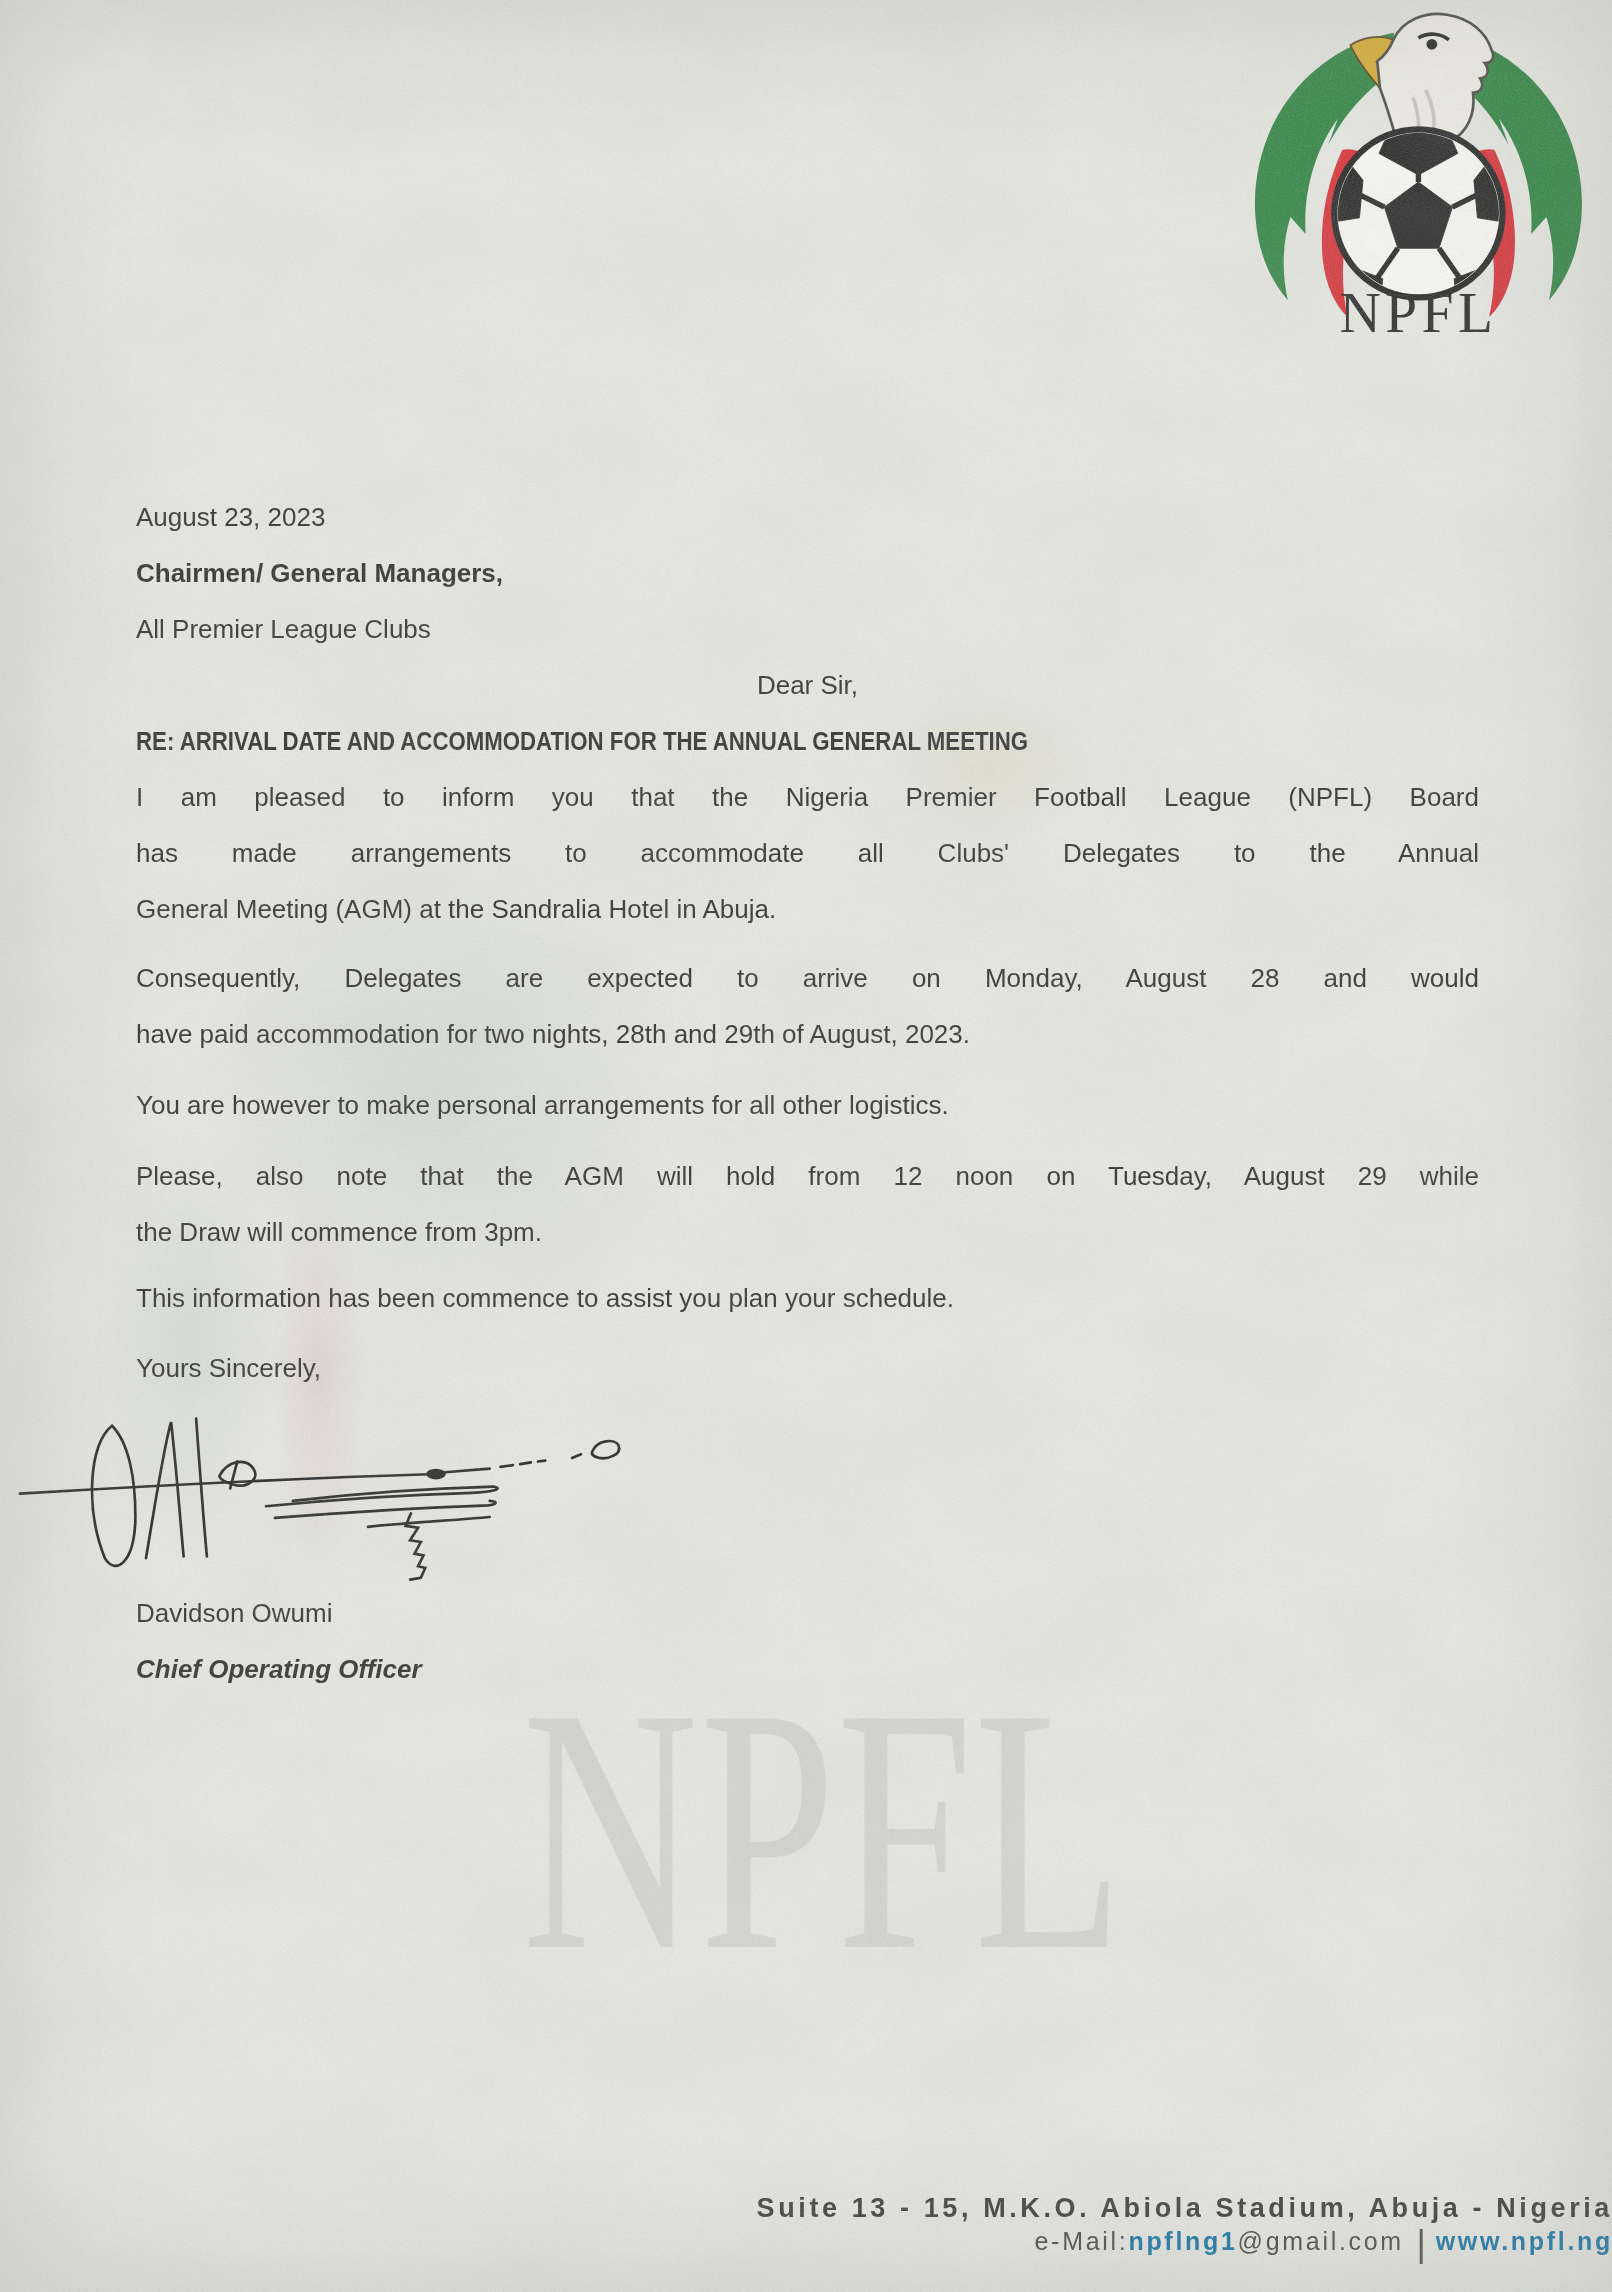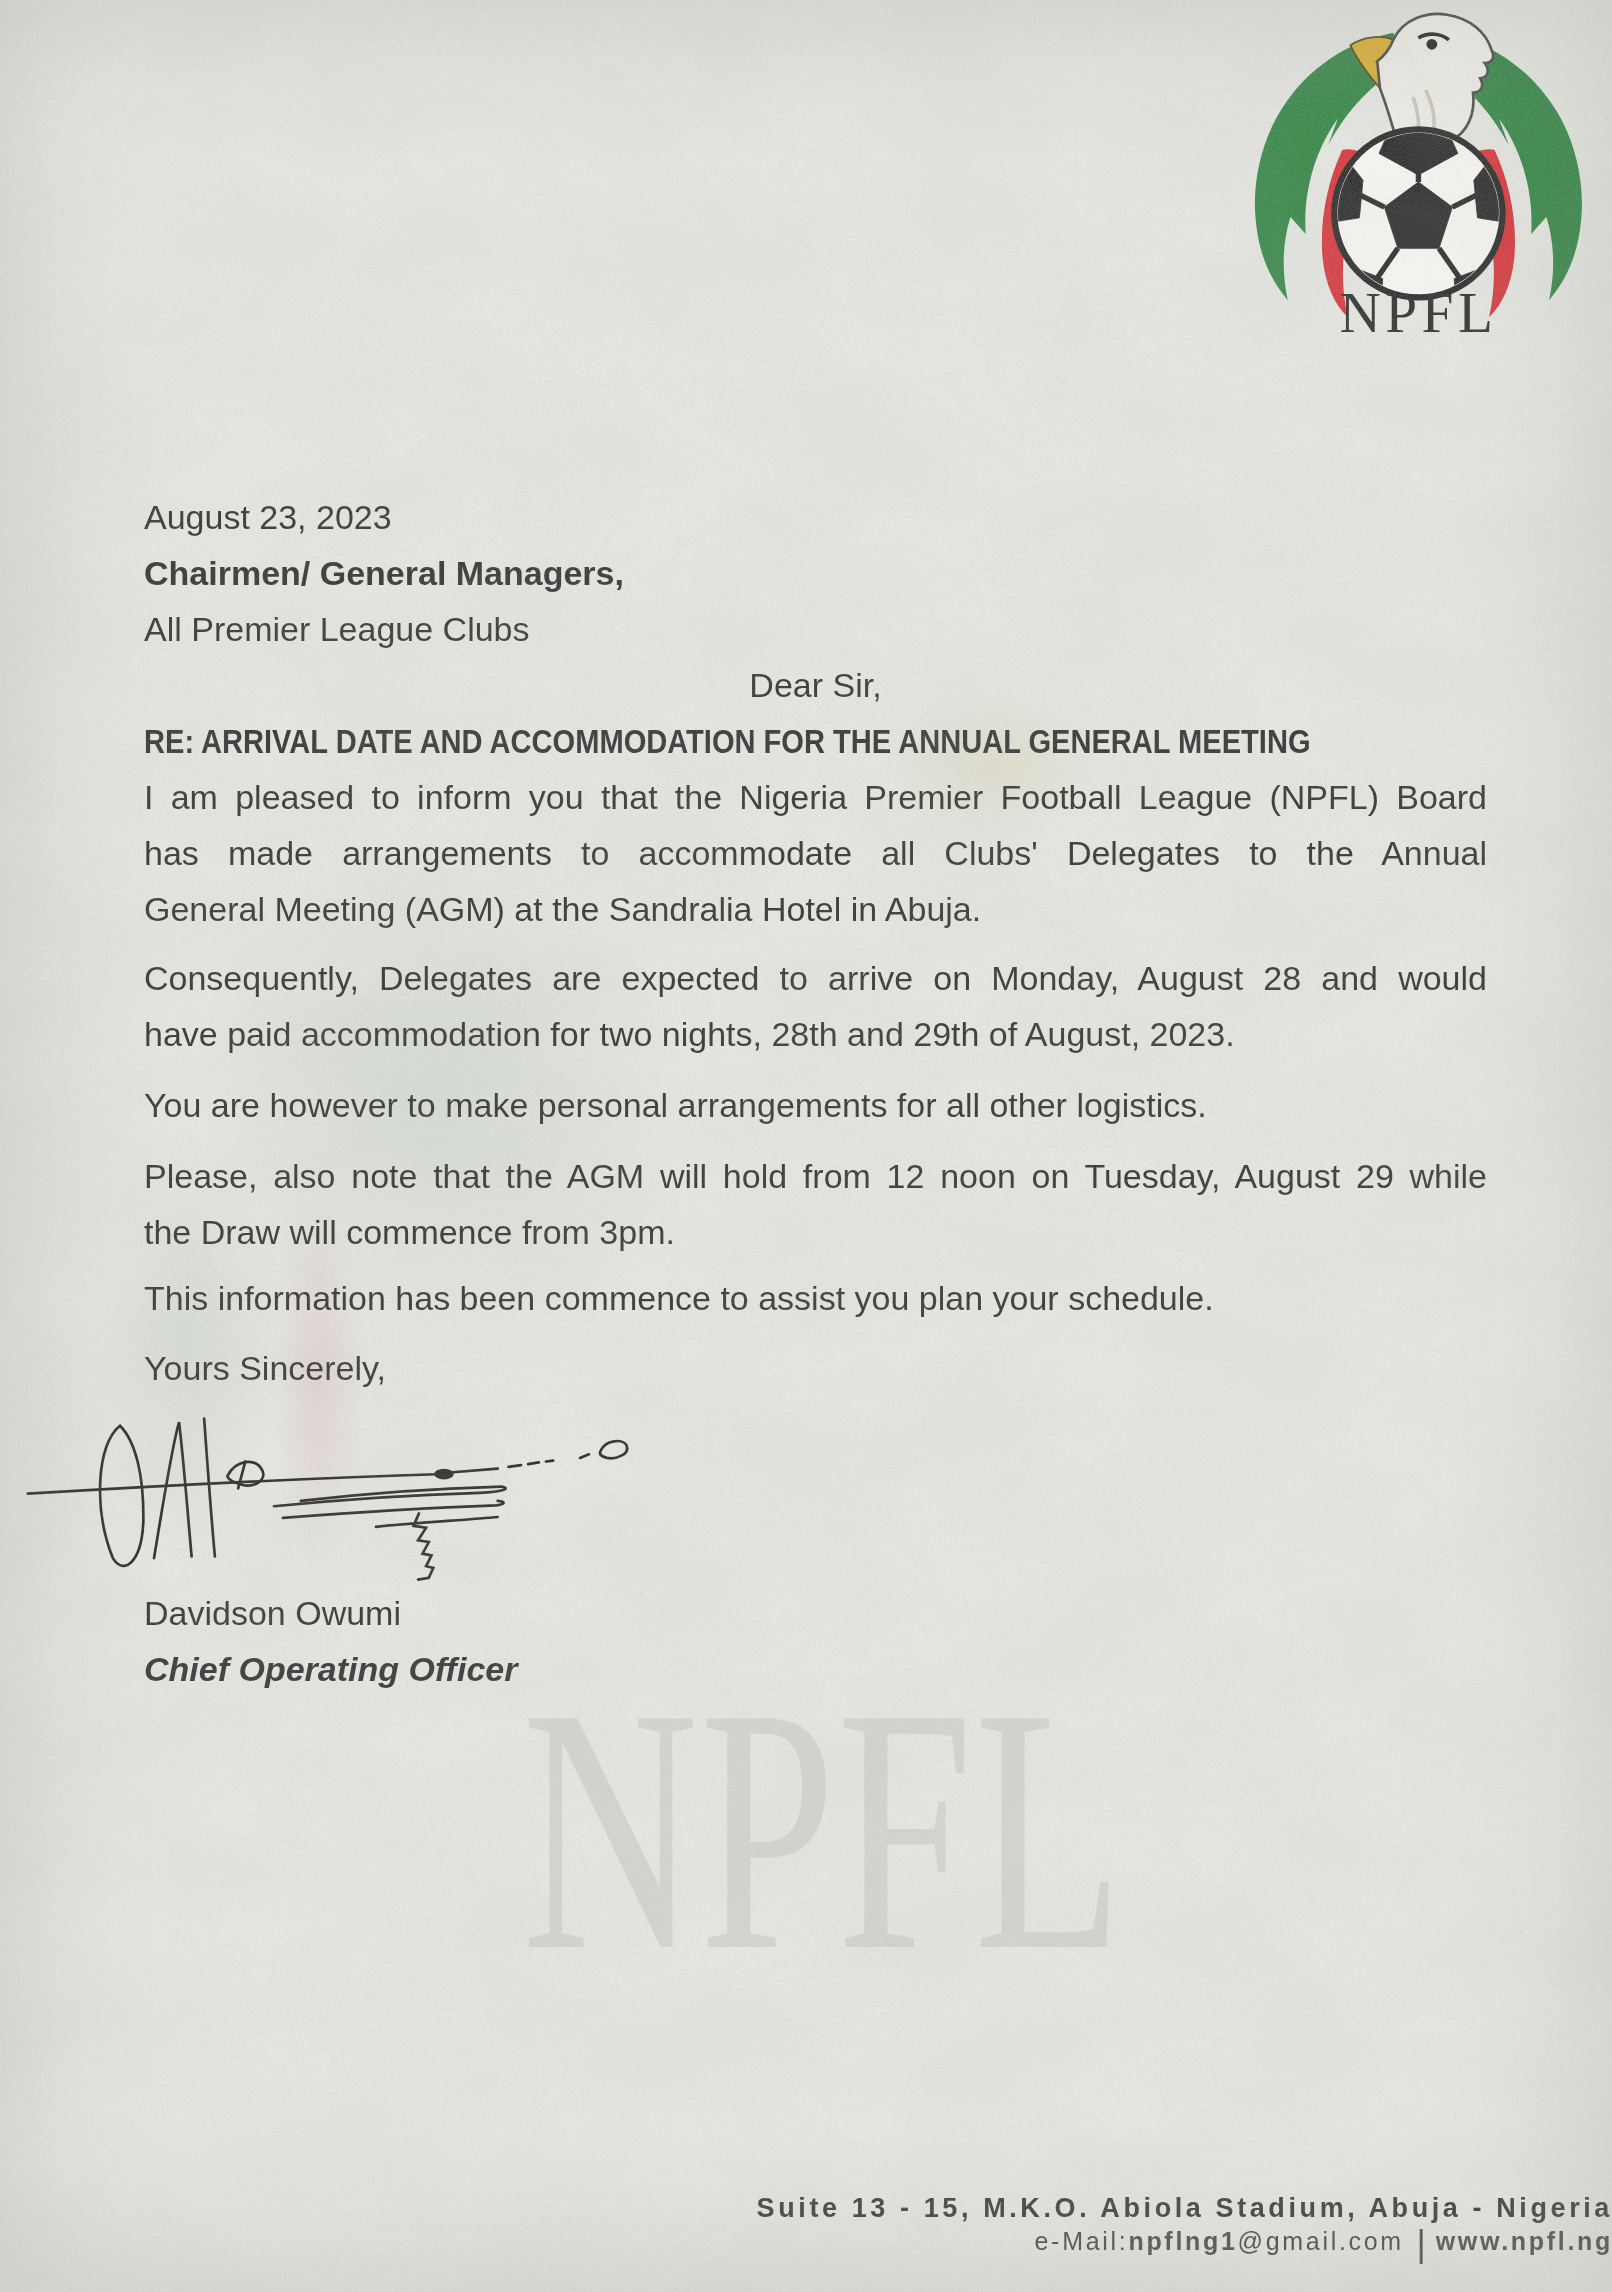--- a/index.html
+++ b/index.html
@@ -27,22 +27,22 @@
   
   .watermark{
     position:absolute;left:522px;top:1655px;z-index:2;
     font-family:"Liberation Serif","DejaVu Serif",serif;
     font-size:349px;line-height:349px;letter-spacing:1.8px;
     color:rgba(73,76,68,0.13);
     transform:scaleX(0.70);transform-origin:left top;
     white-space:nowrap;pointer-events:none;
   }
   
-  .content{position:absolute;left:144px;top:489px;width:1343px;z-index:4;
-    font-size:34px;line-height:56px;}
+  .content{position:absolute;left:136px;top:489px;width:1343px;z-index:4;
+    font-size:26px;line-height:56px;}
   .content p{margin:0;padding:0;}
   .line{min-height:56px;}
   .just{text-align:justify;text-align-last:justify;}
   .date{margin-bottom:109px;}
   .rec1{font-weight:bold;margin-bottom:24px;}
   .rec2{margin-bottom:21.5px;}
   .sal{margin-bottom:4.5px;text-align:center;}
   .subject{font-weight:bold;white-space:nowrap;
     transform:scaleX(0.855);transform-origin:left center;margin-bottom:13.4px;}
   .p1{margin-bottom:13.4px;}
@@ -51,21 +51,21 @@
   .p4{margin-bottom:10.7px;}
   .p5{margin-bottom:13.4px;}
   .closing{margin-bottom:0;}
   .sigwrap{margin:9.9px 0 0 -130px;height:179px;}
   .name{font-weight:normal;margin-top:-26px;}
   .title{font-weight:bold;font-style:italic;margin-top:-1.8px;}
   
   .footer{position:absolute;left:54px;right:0;top:2192px;z-index:4;text-align:right;}
   .f1{font-weight:bold;font-size:27px;letter-spacing:3.6px;line-height:33px;color:#2a2a28;}
   .f2{font-size:25px;letter-spacing:2.7px;line-height:33px;color:#3a3a38;}
-  .f2 .b{font-weight:bold;color:#404040;}
+  .f2 .b{font-weight:bold;color:#0369a1;}
   .f2 .sep{font-weight:400;font-size:36px;vertical-align:-6.3px;padding:0 7.2px 0 12.5px;}
   
   .logo{position:absolute;left:1241px;top:3.6px;z-index:3;}
   
   .noise{position:absolute;inset:0;z-index:6;pointer-events:none;}
 </style>
 </head>
 <body>
 
 <div class="page">

